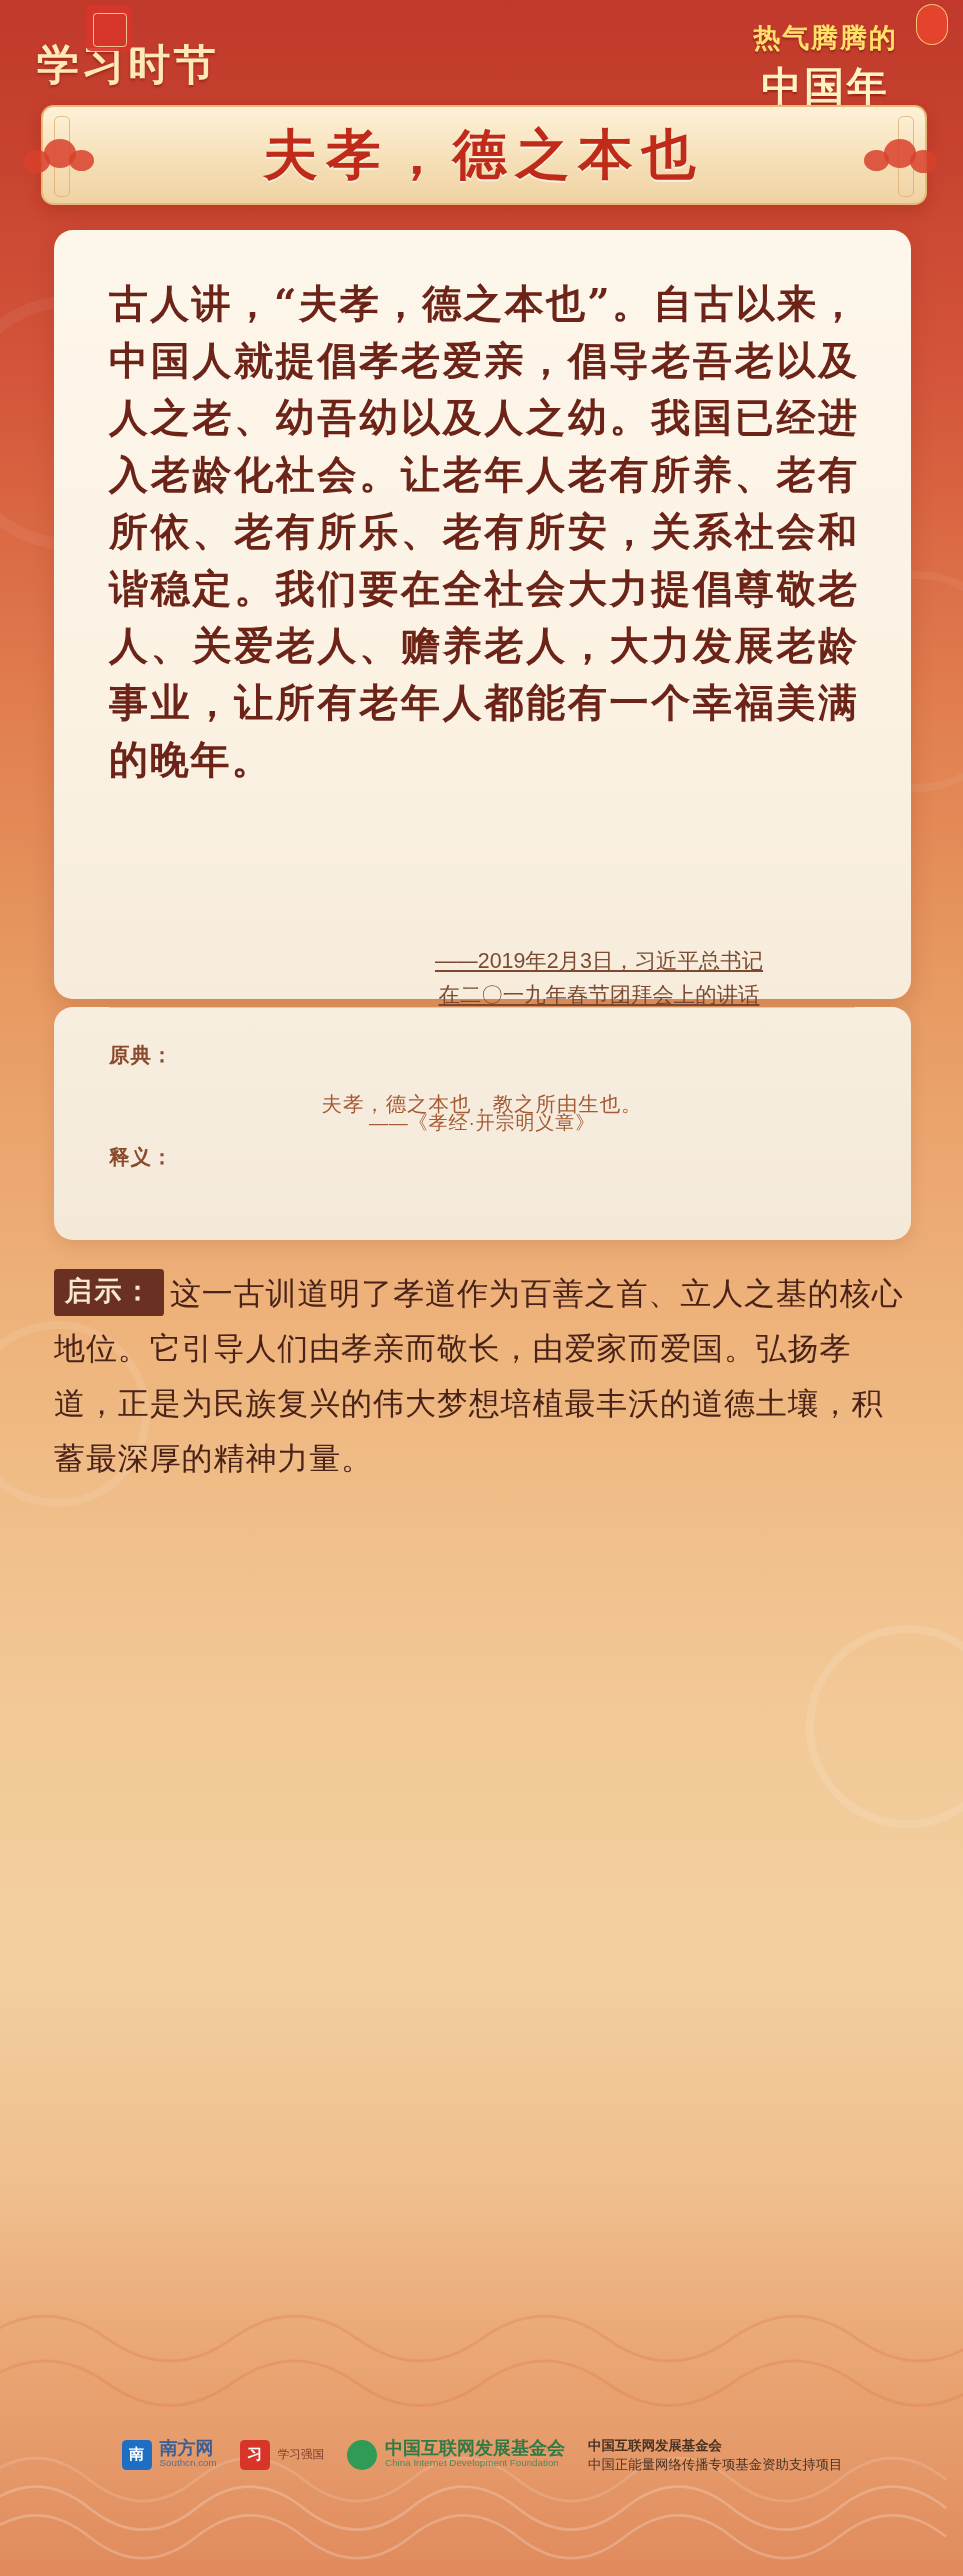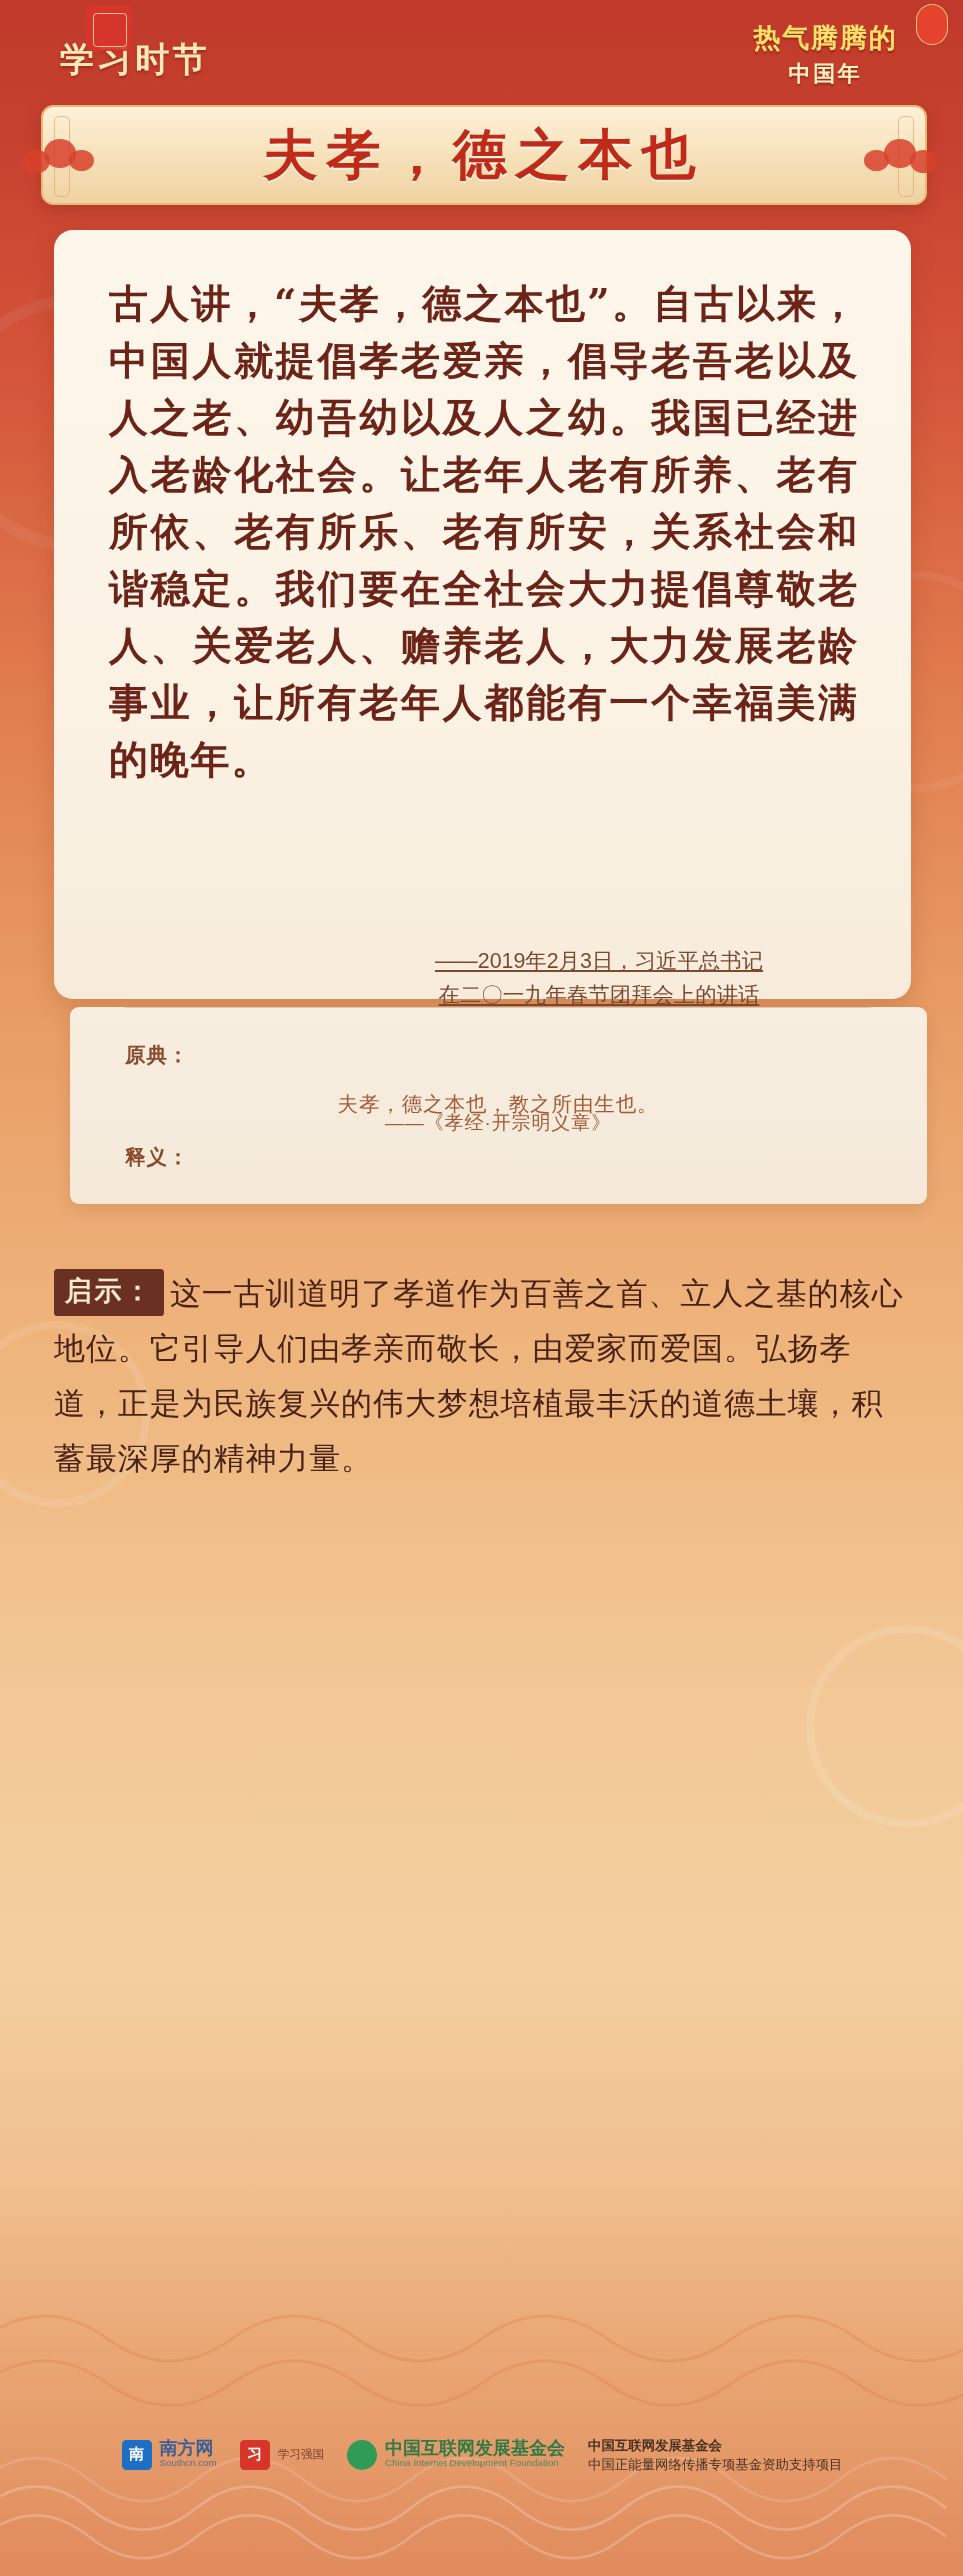--- a/index.html
+++ b/index.html
@@ -55,25 +55,24 @@
   .logo {
     position: absolute;
     left: 37px;
     top: 37px;
     display: flex;
     align-items: center;
   }
   .logo-text {
     font-family: Liberation Mono, monospace;
     font-weight: bold;
-    font-size: 34px;
+    font-size: 42px;
     color: #ffe9b8;
     letter-spacing: 3.6px;
     text-shadow: 0 1.8px 2.7px rgba(120,20,10,0.5);
-    margin-left: 23px;
   }
   .logo-seal {
     position: absolute;
     left: 86px;
     top: 5.4px;
     width: 46px;
     height: 46px;
     background: #d8352a;
     border-radius: 5.4px;
     opacity: 0.92;
@@ -101,21 +100,21 @@
     font-family: "DejaVu Serif", serif;
     font-weight: bold;
     font-size: 27px;
     color: #ffe16a;
     letter-spacing: 1.8px;
     text-shadow: 0 1.8px 1.8px rgba(120,20,10,0.55);
   }
   .newyear-badge .l2 {
     font-family: Liberation Mono, monospace;
     font-weight: bold;
-    font-size: 22px;
+    font-size: 40px;
     color: #fff3c4;
     letter-spacing: 2.7px;
     margin-top: 3.6px;
     text-shadow: 0 1.8px 1.8px rgba(120,20,10,0.55);
   }
   .lantern {
     position: absolute;
     right: 16px;
     top: 3.6px;
     width: 30px;
@@ -216,25 +215,24 @@
     font-family: "Liberation Sans", sans-serif;
     text-decoration: underline;
   }
 
   
   .notes-card {
     position: absolute;
     left: 54px;
     top: 1007px;
     width: 857px;
-    height: 197px;
+    height: 233px;
     background: linear-gradient(180deg, #f7eee0 0%, #f4e9d9 100%);
-    border-radius: 9px;
+    border-radius: 19px;
     box-shadow: 0 5.4px 16px rgba(120,30,10,0.12);
-    margin-left: 16px;
   }
   .notes-sep {
     position: absolute;
     left: 55px;
     top: 0px;
     width: 746px;
     height: 0.9px;
     background: rgba(150,90,50,0.25);
   }
   .note-label {

